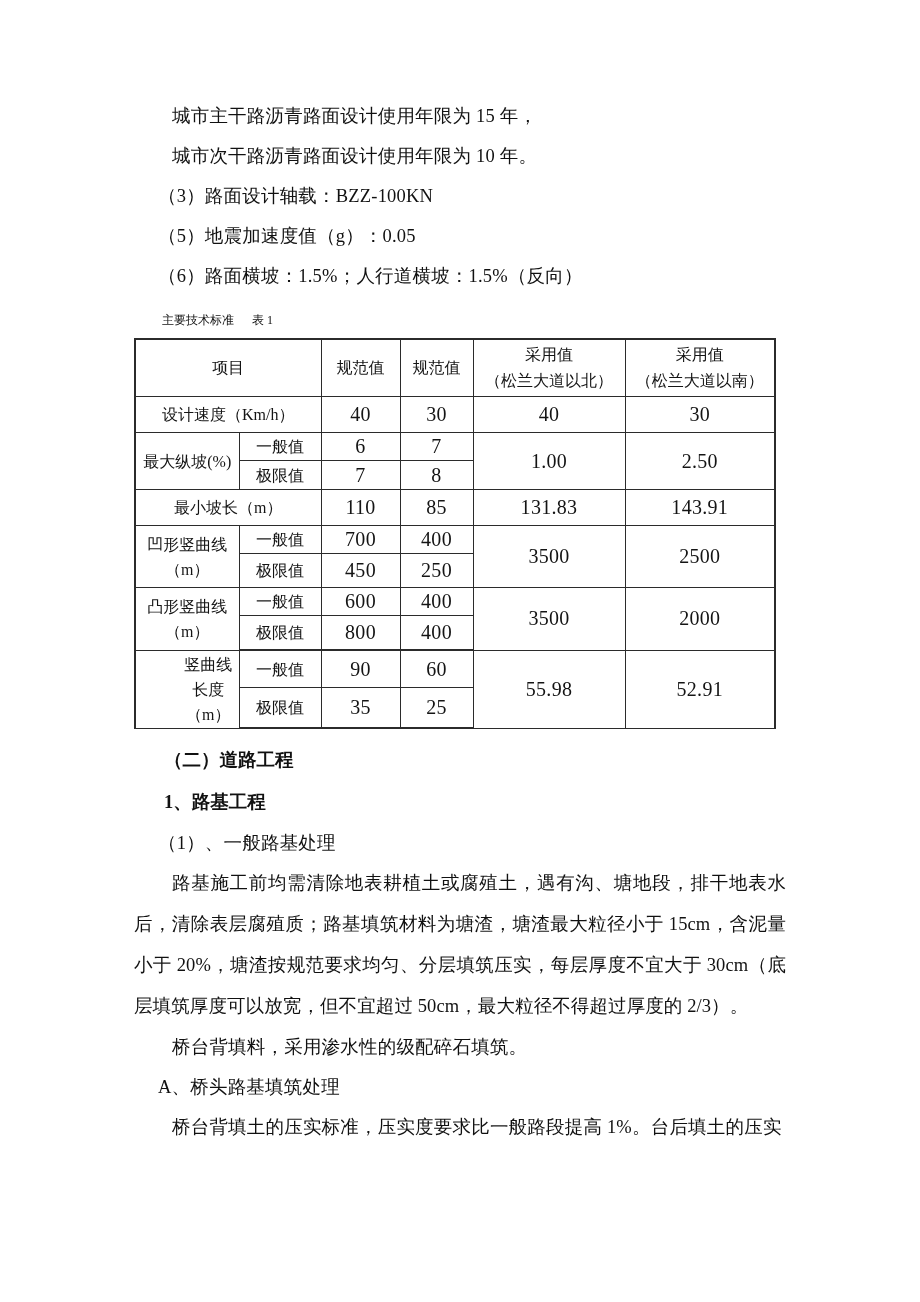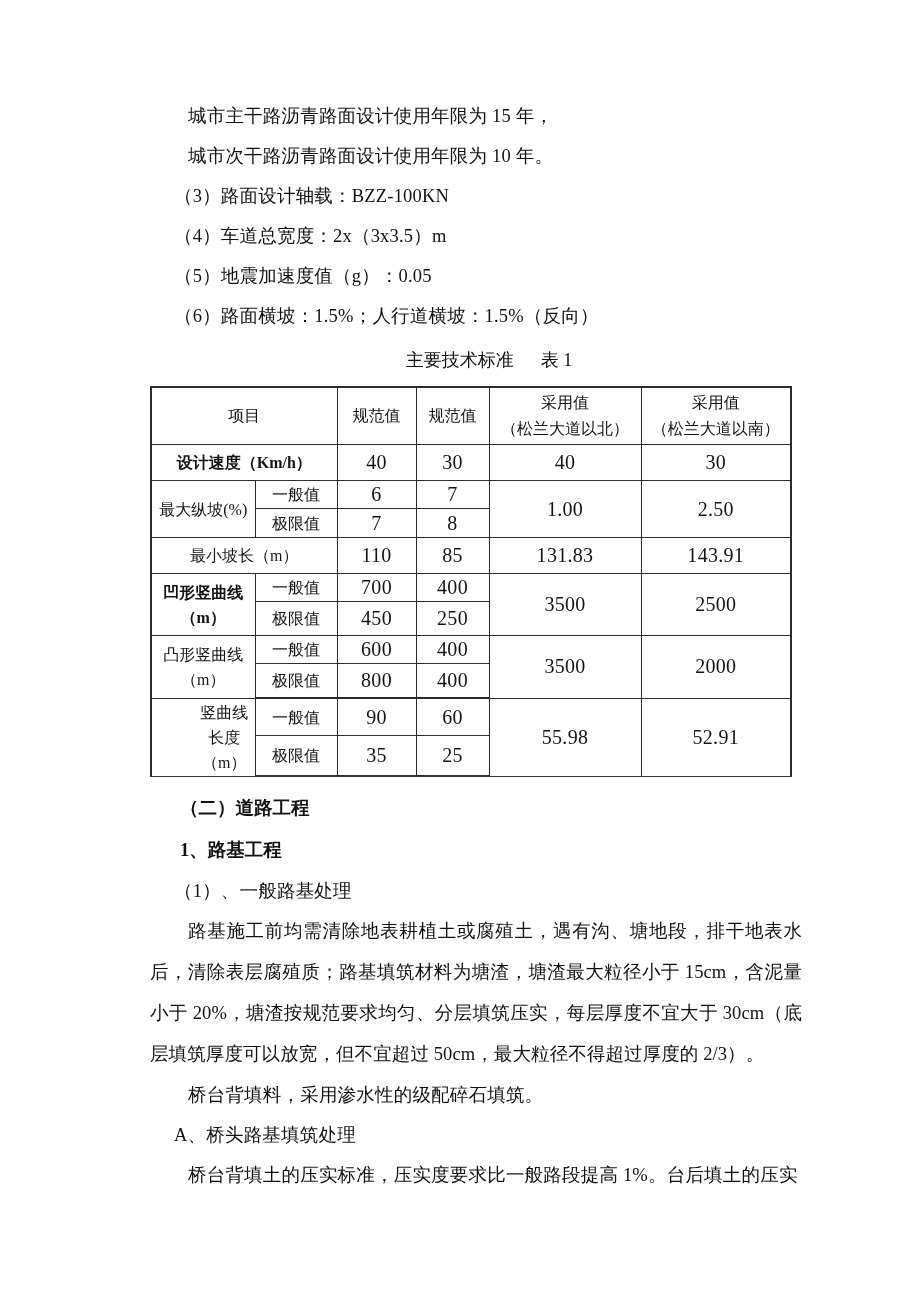--- a/index.html
+++ b/index.html
@@ -11,21 +11,21 @@
     position: relative;
     width: 920px;
     height: 1302px;
     background: #ffffff;
     font-family: "Liberation Serif", "DejaVu Serif", serif;
     color: #111111;
     overflow: hidden;
   }
   .body-wrap {
     position: absolute;
-    left: 150px;
+    left: 134px;
     top: 96px;
     width: 650px;
   }
 
   
   .para {
     font-size: 18.5px;
     line-height: 40px;
     letter-spacing: 0.2px;
     white-space: nowrap;
@@ -43,31 +43,31 @@
   .heading {
     font-size: 18.5px;
     line-height: 42px;
     font-weight: bold;
     text-indent: 30px;
     white-space: nowrap;
   }
 
   
   .tbl-title {
-    font-size: 18px;
+    font-size: 12px;
     line-height: 36px;
-    text-align: center;
+    text-align: left;
     padding-left: 28px;
     margin-top: 6px;
     white-space: pre;
   }
 
   
   .tbl-holder {
-    margin-top: 8px;
+    margin-top: 0;
     width: 640px;
   }
   table.spec {
     border-collapse: collapse;
     width: 640px;
     table-layout: fixed;
     font-size: 16px;
   }
   table.spec td {
     border: 1px solid #2b2b2b;
@@ -91,21 +91,20 @@
 </style>
 </head>
 <body>
 
 <div class="page">
   <div class="body-wrap">
 
     <div class="para indent1">城市主干路沥青路面设计使用年限为 15 年，</div>
     <div class="para indent1">城市次干路沥青路面设计使用年限为 10 年。</div>
     <div class="para indent2">（3）路面设计轴载：BZZ-100KN</div>
-    <div class="para indent2">（4）车道总宽度：2x（3x3.5）m</div>
     <div class="para indent2">（5）地震加速度值（g）：0.05</div>
     <div class="para indent2">（6）路面横坡：1.5%；人行道横坡：1.5%（反向）</div>
 
     <div class="tbl-title">主要技术标准      表 1</div>
 
     <div class="tbl-holder">
       <table class="spec">
         <colgroup>
           <col style="width:104px">
           <col style="width:82px">
@@ -124,21 +123,21 @@
               <div>采用值</div>
               <div>（松兰大道以北）</div>
             </td>
             <td class="hdr lbl outer-top outer-right two-line">
               <div>采用值</div>
               <div>（松兰大道以南）</div>
             </td>
           </tr>
 
           <tr>
-            <td class="lbl outer-left" colspan="2" style="height:33px;font-weight:bold;">设计速度（Km/h）</td>
+            <td class="lbl outer-left" colspan="2" style="height:33px;">设计速度（Km/h）</td>
             <td class="num">40</td>
             <td class="num">30</td>
             <td class="num">40</td>
             <td class="num outer-right">30</td>
           </tr>
 
           <tr>
             <td class="lbl outer-left" rowspan="2" style="height:26px;">最大纵坡(%)</td>
             <td class="lbl">一般值</td>
             <td class="num">6</td>
@@ -155,21 +154,21 @@
 
           <tr>
             <td class="lbl outer-left" colspan="2" style="height:33px;">最小坡长（m）</td>
             <td class="num">110</td>
             <td class="num">85</td>
             <td class="num">131.83</td>
             <td class="num outer-right">143.91</td>
           </tr>
 
           <tr>
-            <td class="lbl outer-left two-line" rowspan="2" style="height:31px;font-weight:bold;">
+            <td class="lbl outer-left two-line" rowspan="2" style="height:31px;">
               <div>凹形竖曲线</div>
               <div>（m）</div>
             </td>
             <td class="lbl">一般值</td>
             <td class="num">700</td>
             <td class="num">400</td>
             <td class="num" rowspan="2">3500</td>
             <td class="num outer-right" rowspan="2">2500</td>
           </tr>
 

